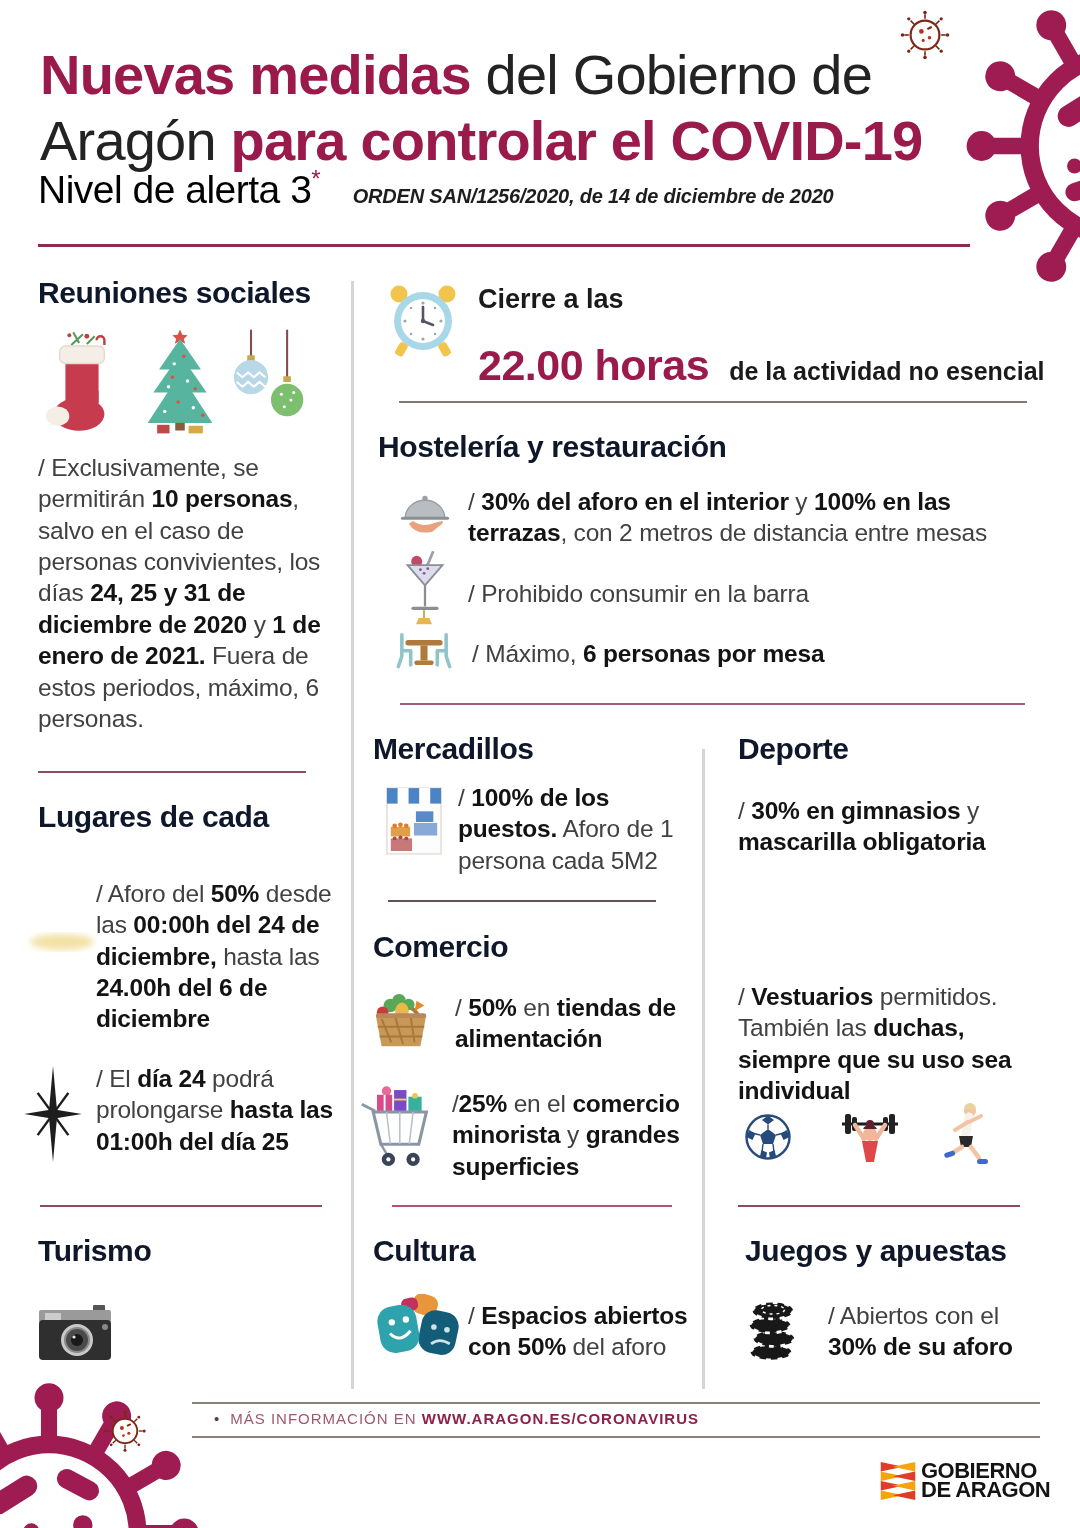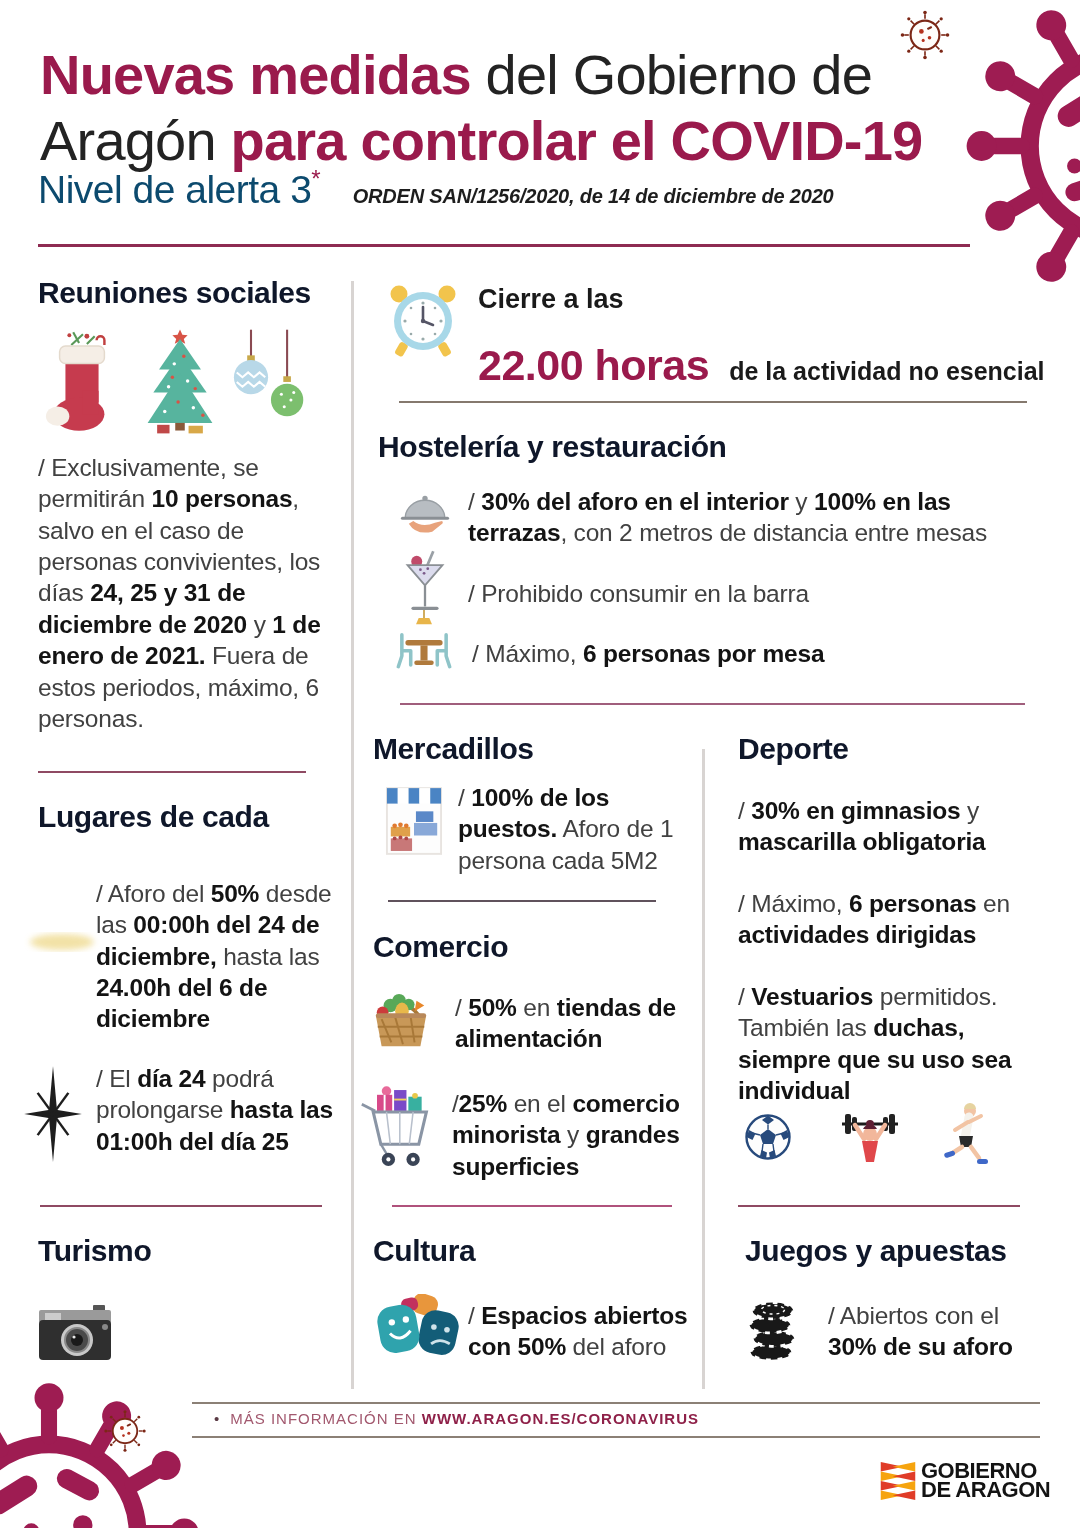--- a/index.html
+++ b/index.html
@@ -6,21 +6,21 @@
   #page{position:relative;width:1080px;height:1528px;background:#ffffff;overflow:hidden;
         font-family:"Liberation Sans",sans-serif;-webkit-font-smoothing:antialiased;}
   .abs{position:absolute;}
   .icon{position:absolute;}
   .hrule{position:absolute;height:2px;}
   .vrule{position:absolute;width:3px;background:#d8d4d2;}
   .title{position:absolute;left:40px;top:34px;font-size:56px;line-height:1.17;color:#232323;
          font-weight:400;letter-spacing:-0.8px;white-space:nowrap;margin-top:8px;}
   .title .accent{color:#9a1a4c;font-weight:700;}
   .alert-row{position:absolute;left:38px;top:168px;display:flex;align-items:baseline;}
-  .alert-level{font-size:39px;color:#0c4a6e;letter-spacing:-0.5px;}
+  .alert-level{font-size:39px;color:#000000;letter-spacing:-0.5px;}
   .alert-star{font-size:24px;color:#9a1a4c;position:relative;top:-16px;}
   .order{font-style:italic;font-weight:700;font-size:20px;color:#1d1d1d;margin-left:32px;letter-spacing:-0.2px;}
   .sec-title{position:absolute;font-weight:700;font-size:30px;color:#0f172a;letter-spacing:-0.4px;white-space:nowrap;}
   .itext{position:absolute;font-size:24.5px;line-height:1.28;color:#414141;letter-spacing:-0.2px;}
   .itext strong{color:#131313;font-weight:700;}
   .b1{font-size:27px;font-weight:700;color:#1a1a1a;}
   .b-row{display:flex;align-items:baseline;gap:20px;margin-top:2px;}
   .b2{font-size:43px;font-weight:700;color:#9a1a4c;letter-spacing:-0.5px;white-space:nowrap;}
   .b3{font-size:25px;font-weight:700;color:#1a1a1a;white-space:nowrap;margin-top:40px;}
   .finfo{position:absolute;left:214px;top:1410px;font-size:15px;letter-spacing:1px;color:#a2586e;white-space:nowrap;}
@@ -395,21 +395,20 @@
         <circle cx="18" cy="30" r="3.4"></circle>
         <circle cx="33" cy="27" r="3.4"></circle>
       </g>
     <path d="M16,42 Q27,53 38,39" stroke="#ffffff" stroke-width="3.2" fill="none"></path>
   </svg>
   <div class="itext" style="left:468px;top:1300px;width:245px"><span>/ </span><strong>Espacios abiertos con 50%</strong><span> del aforo</span></div>
 
   <div class="sec-title" style="left:738px;top:732px">Deporte</div>
 
   <div class="itext" style="left:738px;top:795px;width:302px"><span>/ </span><strong>30% en gimnasios</strong><span> y </span><strong>mascarilla obligatoria</strong></div>
-  <div class="itext" style="left:738px;top:888px;width:308px"><span>/ Máximo, </span><strong>6 personas</strong><span> en </span><strong>actividades dirigidas</strong></div>
   <div class="itext" style="left:738px;top:981px;width:308px"><span>/ </span><strong>Vestuarios</strong><span> permitidos. También las </span><strong>duchas, siempre que su uso sea individual</strong></div>
 
   <svg class="icon" style="left:743px;top:1112px" width="50" height="50" viewBox="0 0 50 50">
     <circle cx="25" cy="25" r="21.5" fill="#fdfdfd" stroke="#274a7c" stroke-width="2.4"></circle>
     <polygon points="25,17 33,23 30,32 20,32 17,23" fill="#274a7c"></polygon>
     <g fill="#274a7c">
       <path d="M25,3.5 l6,4.5 -6,4.5 -6,-4.5 z"></path>
       <path d="M44,18 l2.5,7 -6,3 -3,-6.5 z"></path>
       <path d="M6,18 l6.5,3.5 -3,6.5 -6,-3 z"></path>
       <path d="M33,44 l-6,2.5 -1,-6 5.5,-2.5 z"></path>

